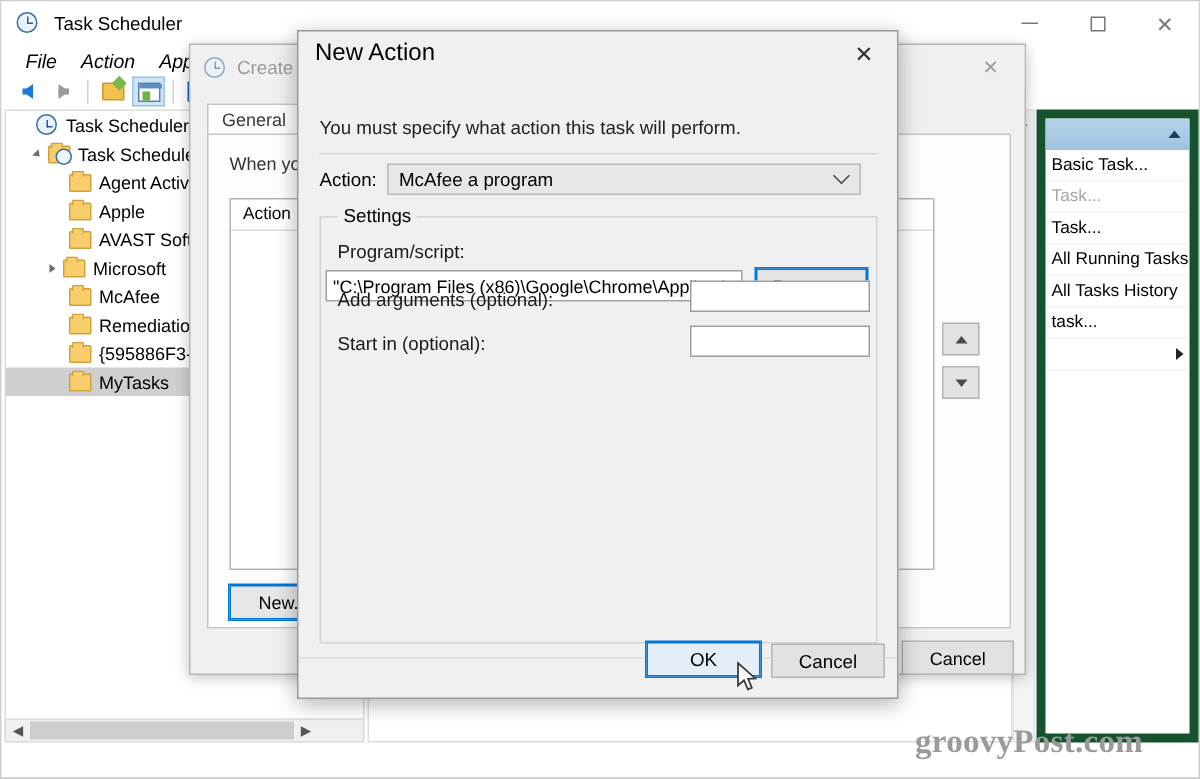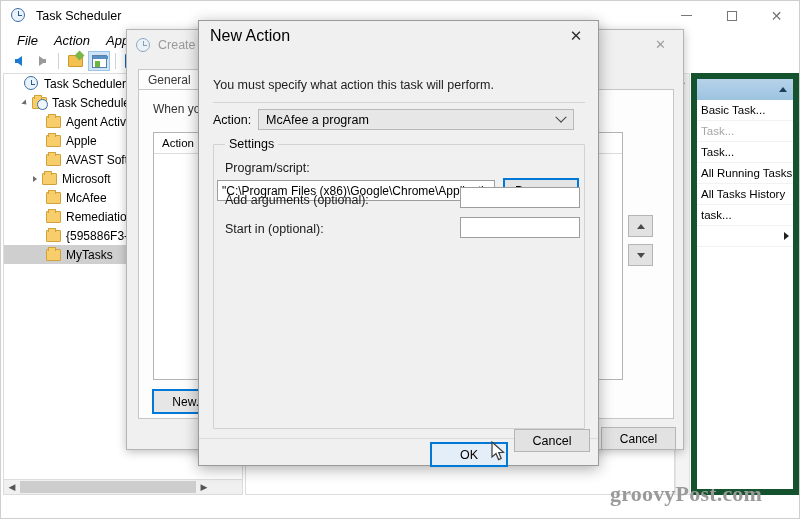--- a/index.html
+++ b/index.html
@@ -422,21 +422,21 @@
     <div class="na-input" style="left:261px; top:166px; width:120px;">
       <span></span>
     </div>
 
     <div class="na-lbl" style="left:26px; top:201px;">Start in (optional):</div>
     <div class="na-input" style="left:261px; top:196px; width:120px;">
       <span></span>
     </div>
 
     <div class="na-footer-sep"></div>
-    <div class="na-ok" style="left:232px; top:422px;">
+    <div class="na-ok" style="left:232px; top:407px;">
       <span>OK</span>
     </div>
     <div class="na-cancel2" style="left:315px; top:408px;">
       <span>Cancel</span>
     </div>
   </div>
 
   <svg class="cursor" viewBox="0 0 16 22">
     <path d="M1,1 L1,16 L5,12.5 L7.6,18.6 L10.2,17.5 L7.7,11.6 L12.5,11.3 Z" fill="#ffffff" stroke="#3a3a3a" stroke-width="1.2"></path>
   </svg>

